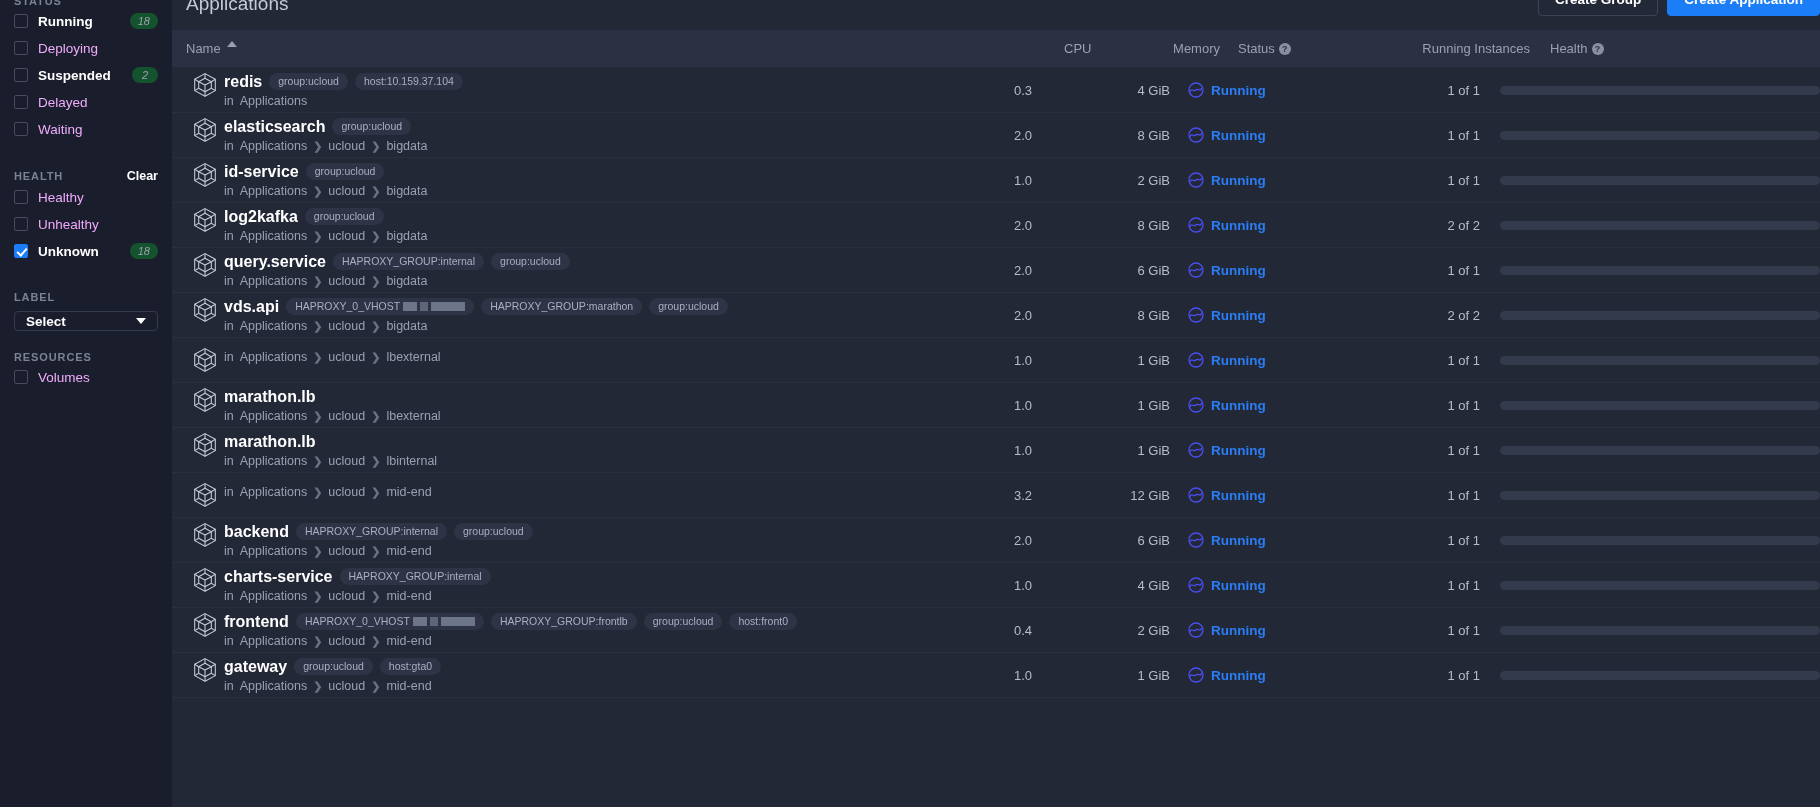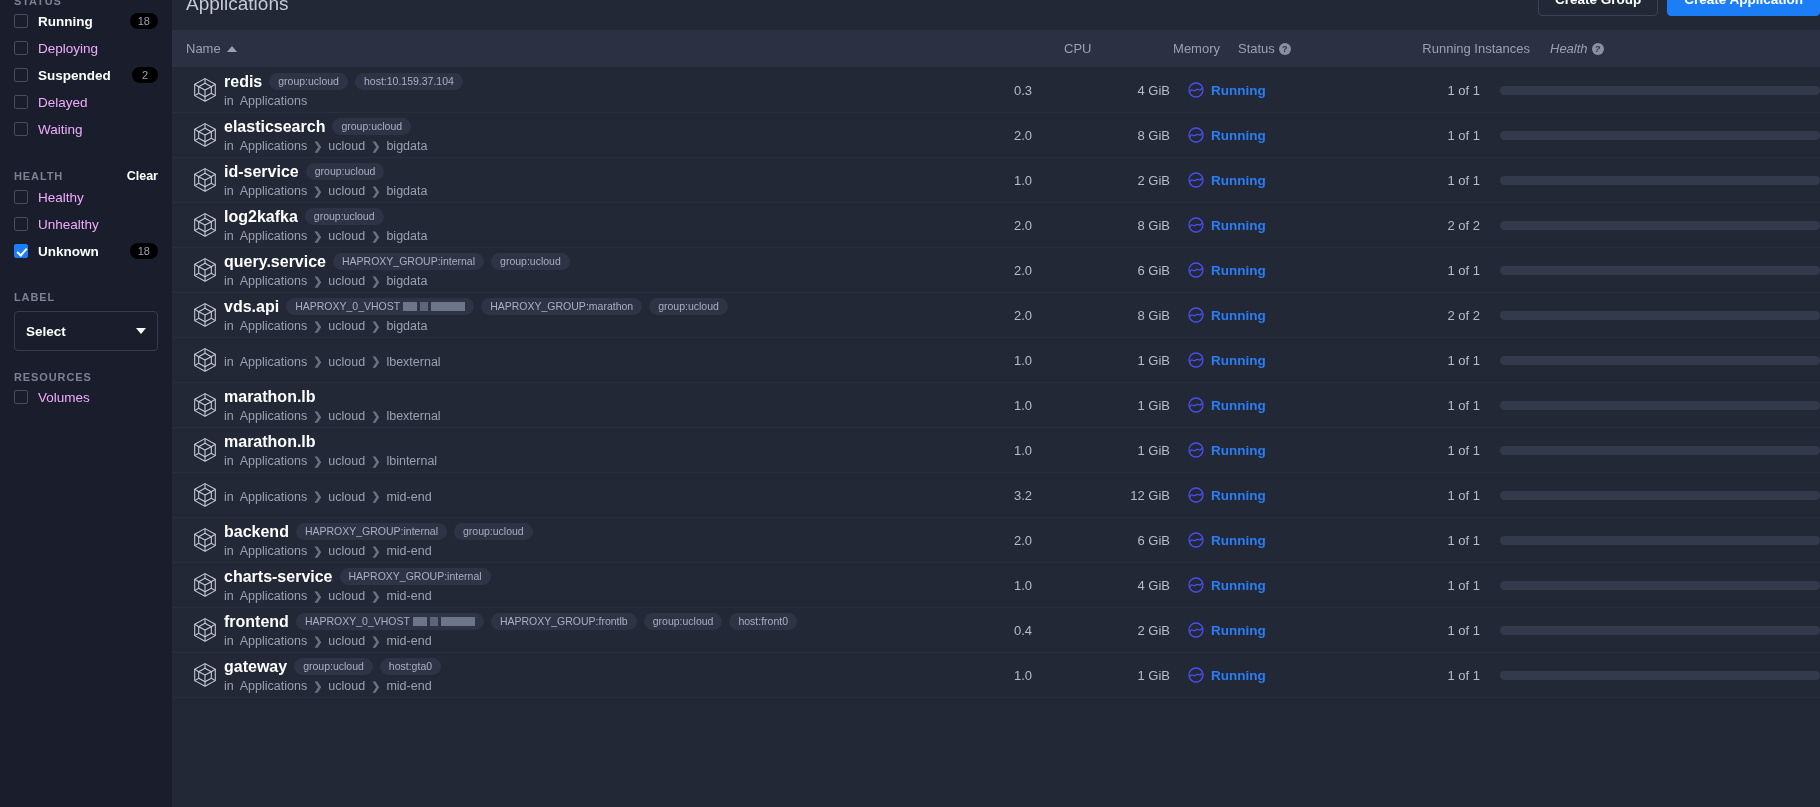--- a/index.html
+++ b/index.html
@@ -69,33 +69,34 @@
     border-width: 0 2px 2px 0;
     transform: rotate(42deg);
   }
   .f-label {
     font-size: 13.5px;
     color: #f0abfc;
     flex: 1;
   }
   .f-label.on { color: #ffffff; font-weight: bold; }
   .badge {
-    background: #000000;
+    background: #14532d;
     color: #9aa0b2;
     font-size: 11px;
     border-radius: 9px;
     padding: 2px 8px;
     min-width: 26px;
     text-align: center;
+    font-style: italic;
   }
   .gap-lg { height: 27px; }
   .gap-md { height: 20px; }
   .select-box {
     margin-top: 8px;
-    height: 40px;
+    height: 20px;
     border: 1px solid #363c4e;
     border-radius: 4px;
     display: flex;
     align-items: center;
     padding: 0 11px;
     cursor: pointer;
   }
   .select-box .sv { font-size: 13.5px; color: #fff; font-weight: bold; flex: 1; }
   .caret {
     width: 0; height: 0;
@@ -164,26 +165,26 @@
     color: #9aa0b2;
     border-bottom: 1px solid #232836;
   }
   .row {
     height: 45px;
     display: flex;
     align-items: center;
     border-bottom: 1px solid #2a2f3e;
     cursor: pointer;
   }
-  .c-name { flex: 1 1 auto; min-width: 0; display: flex; align-items: center; padding-left: 14px; }
+  .c-name { flex: 1 1 auto; min-width: 0; display: flex; align-items: flex-start; padding-left: 14px; }
   .c-cpu { flex: 0 0 78px; }
   .c-mem { flex: 0 0 78px; text-align: right; }
   .c-status { flex: 0 0 120px; padding-left: 18px; }
   .c-inst { flex: 0 0 190px; text-align: right; }
-  .c-health { flex: 0 0 290px; padding-left: 20px; font-style: italic; }
+  .c-health { flex: 0 0 290px; padding-left: 20px; }
 
   .thead .c-status { padding-left: 18px; }
   .thead .c-health { padding-left: 20px; }
 
   .hlp {
     display: inline-block;
     width: 12px; height: 12px;
     border-radius: 50%;
     background: #8a90a2;
     color: #2b3142;

